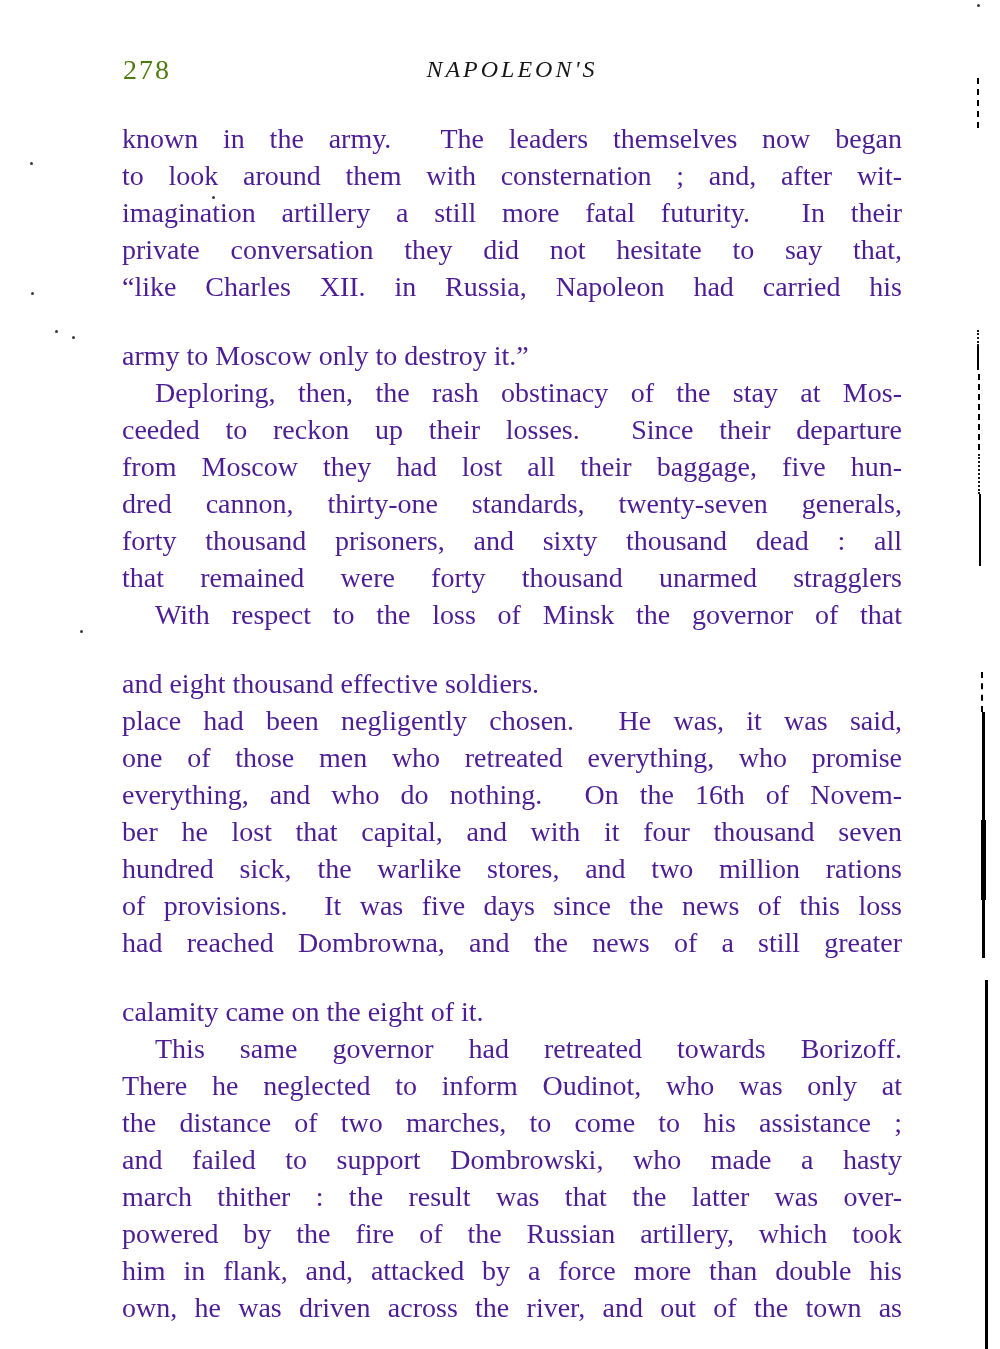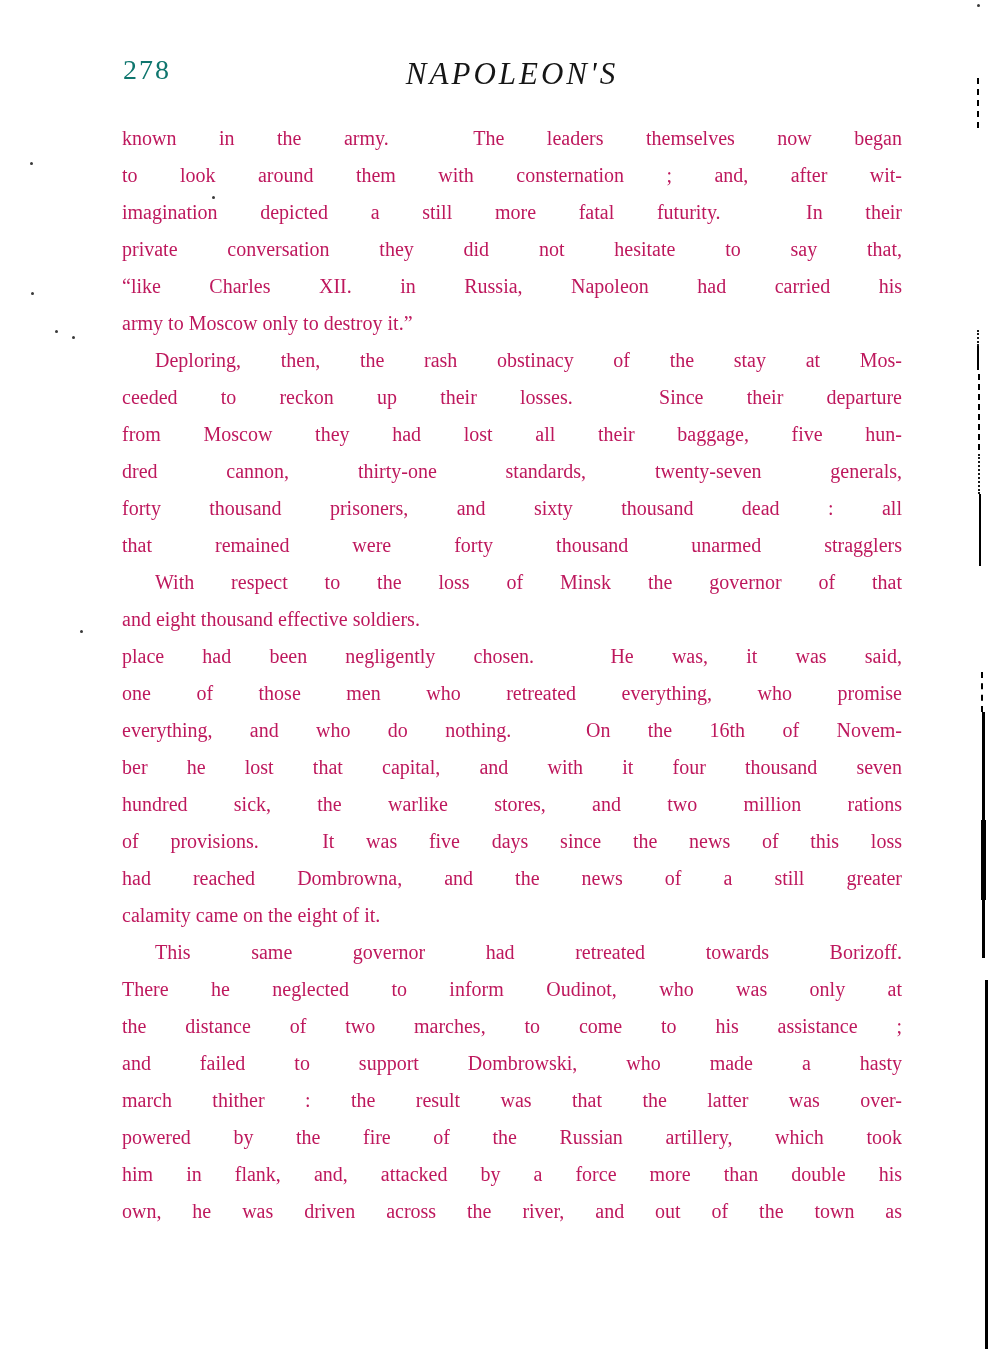--- a/index.html
+++ b/index.html
@@ -22,50 +22,51 @@
     left: 122px;
     width: 780px;
     height: 40px;
   }
   .page-number {
     position: absolute;
     left: 1px;
     top: 0;
     font-size: 28px;
     letter-spacing: 2px;
-    color: #0f766e;
+    color: #4d7c0f;
   }
   .running-head-title {
     position: absolute;
     left: 0;
     right: 0;
     top: 2px;
     text-align: center;
     font-style: italic;
-    font-size: 31px;
+    font-size: 24px;
     letter-spacing: 3px;
     color: #161616;
   }
   .page-body {
     position: absolute;
     top: 120px;
     left: 122px;
     width: 780px;
   }
   .line {
-    font-size: 20px;
+    font-size: 28px;
     line-height: 37px;
     height: 37px;
     text-align: justify;
     text-align-last: justify;
     white-space: pre-wrap;
-    color: #be185d;
+    color: #4c1d95;
   }
   .line.last {
     text-align-last: left;
+    margin-top: 32px;
   }
   .line.indent {
     text-indent: 33px;
   }
   
   .artifact {
     position: absolute;
     background: #000000;
   }
   .artifact.dashline {
@@ -90,21 +91,21 @@
 <div class="page">
 
   <div class="running-header">
     <span class="page-number">278</span>
     <span class="running-head-title">NAPOLEON'S</span>
   </div>
 
   <div class="page-body">
       <div class="line">known in the army.  The leaders themselves now began</div>
       <div class="line">to look around them with consternation ; and, after wit-</div>
-      <div class="line">imagination depicted a still more fatal futurity.  In their</div>
+      <div class="line">imagination artillery a still more fatal futurity.  In their</div>
       <div class="line">private conversation they did not hesitate to say that,</div>
       <div class="line">“like Charles XII. in Russia, Napoleon had carried his</div>
       <div class="line last">army to Moscow only to destroy it.”</div>
       <div class="line indent">Deploring, then, the rash obstinacy of the stay at Mos-</div>
       <div class="line">ceeded to reckon up their losses.  Since their departure</div>
       <div class="line">from Moscow they had lost all their baggage, five hun-</div>
       <div class="line">dred cannon, thirty-one standards, twenty-seven generals,</div>
       <div class="line">forty thousand prisoners, and sixty thousand dead : all</div>
       <div class="line">that remained were forty thousand unarmed stragglers</div>
       <div class="line indent">With respect to the loss of Minsk the governor of that</div>

